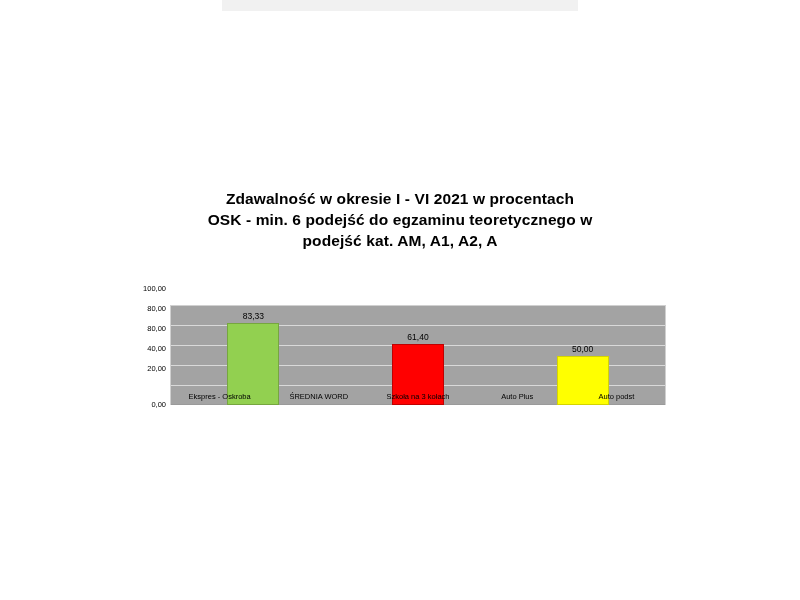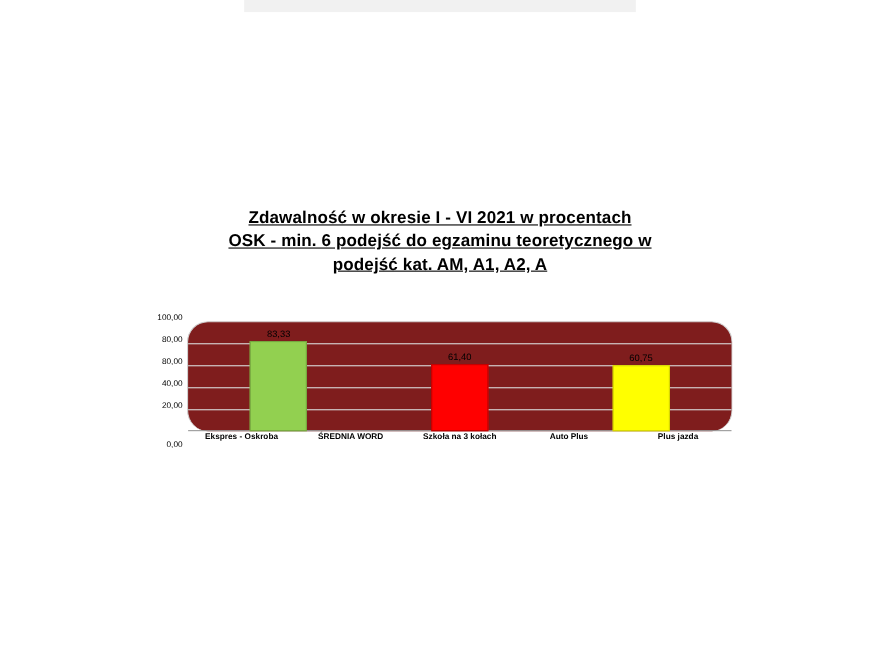--- a/index.html
+++ b/index.html
@@ -38,21 +38,20 @@
     position: absolute;
     left: 110px;
     top: 188px;
     width: 580px;
     text-align: center;
     font-size: 15.5px;
     font-weight: bold;
     color: #000000;
     line-height: 21px;
     letter-spacing: 0.1px;
-    text-decoration: underline;
   }
   .chart-title div { white-space: nowrap; }
 
   
   .plot-outer {
     position: absolute;
     left: 128px;
     top: 288px;
     width: 538px;
     height: 84px;
@@ -68,29 +67,28 @@
     position: absolute;
     right: 2px;
     font-size: 7.5px;
     color: #000000;
     transform: translateY(-50%);
     white-space: nowrap;
   }
   .grid-area {
     position: absolute;
     left: 42px;
-    top: 4px;
+    top: 17px;
     right: 0;
     height: 100px;
     border-left: 1px solid #d0d0d0;
     border-top: 1px solid #d0d0d0;
     border-right: 1px solid #d0d0d0;
     box-sizing: border-box;
-    background: #7f1d1d;
-    border-radius: 19px;
+    background: #a3a3a3;
   }
   .gridline {
     position: absolute;
     left: 0;
     right: 0;
     height: 0;
     border-top: 1px solid #d9d9d9;
   }
   .axis-line {
     position: absolute;
@@ -136,21 +134,20 @@
     white-space: nowrap;
   }
 
   
   .cat-labels {
     position: absolute;
     left: 170px;
     top: 392px;
     width: 496px;
     display: flex;
-    font-weight: bold;
   }
   .cat-label {
     flex: 1 1 0;
     text-align: center;
     font-size: 7.5px;
     color: #000000;
     white-space: nowrap;
   }
 </style>
 </head>
@@ -189,29 +186,29 @@
           <div class="bar green" style="height:83.33%">
             <span class="bar-label">83,33</span>
           </div>
         </div>
         <div class="bar-slot">
           <div class="bar red" style="height:61.40%">
             <span class="bar-label">61,40</span>
           </div>
         </div>
         <div class="bar-slot">
-          <div class="bar yellow" style="height:60.75%">
-            <span class="bar-label">60,75</span>
+          <div class="bar yellow" style="height:50.00%">
+            <span class="bar-label">50,00</span>
           </div>
         </div>
       </div>
     </div>
   </div>
 
   <div class="cat-labels">
     <div class="cat-label">Ekspres - Oskroba</div>
     <div class="cat-label">ŚREDNIA WORD</div>
     <div class="cat-label">Szkoła na 3 kołach</div>
     <div class="cat-label">Auto Plus</div>
-    <div class="cat-label">Plus jazda</div>
+    <div class="cat-label">Auto podst</div>
   </div>
 
 </div>
 
 </body></html>

